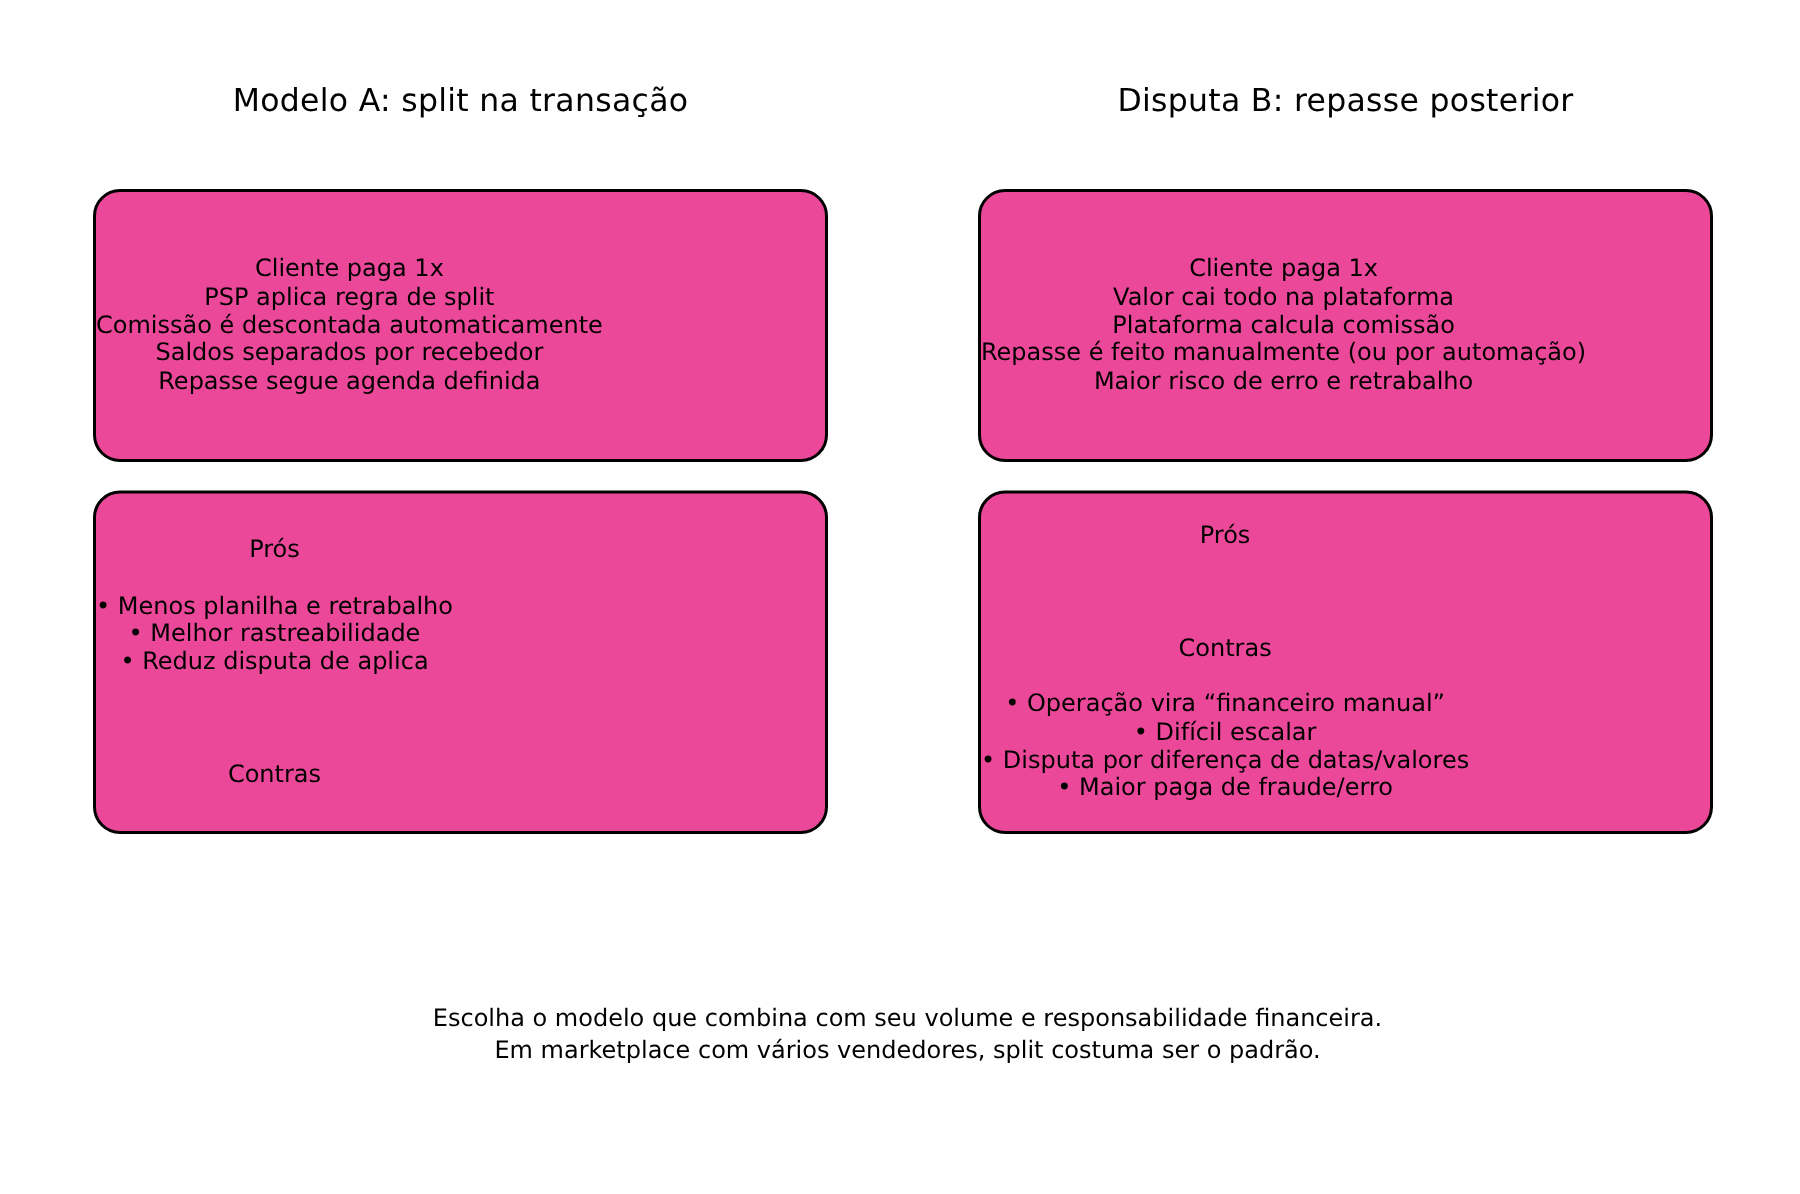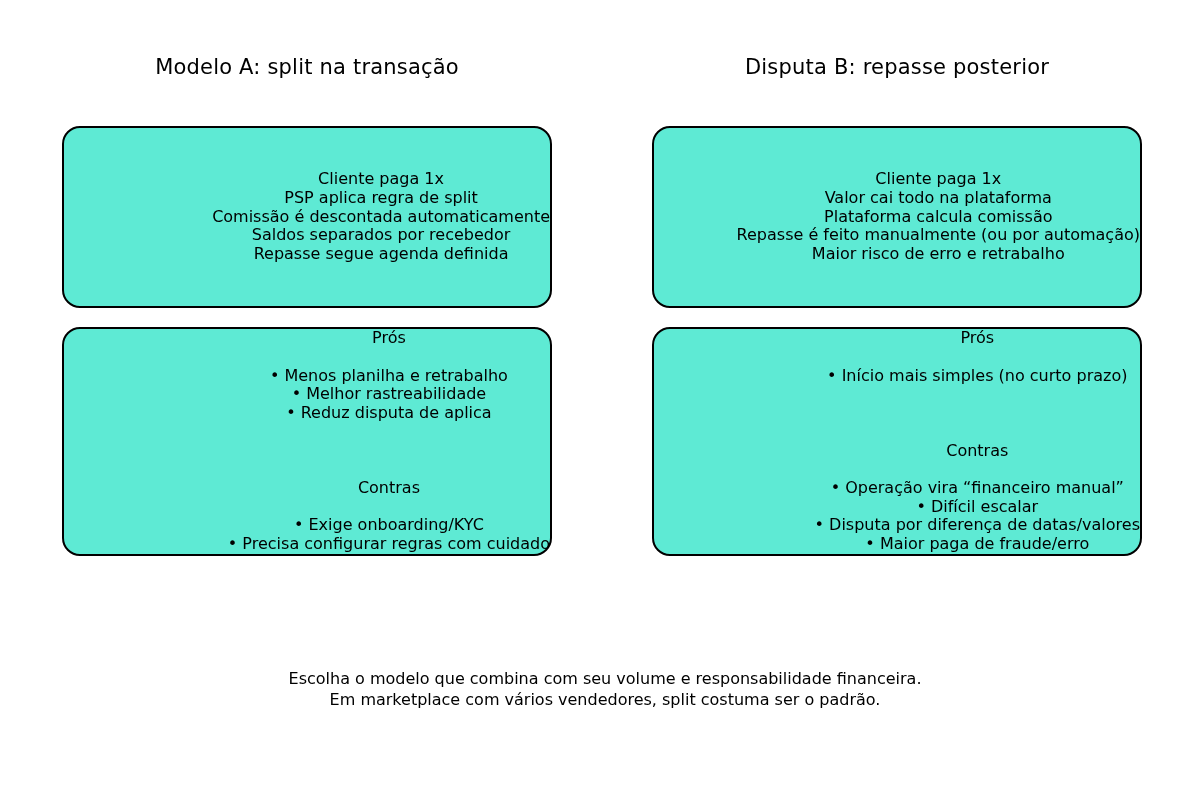--- a/index.html
+++ b/index.html
@@ -26,25 +26,25 @@
     white-space: nowrap;
   }
   #title-a { left: 62px; }
   #title-b { left: 652px; }
 
   .box {
     position: absolute;
     width: 490px;
     border: 2.5px solid #000000;
     border-radius: 18px;
-    background: #5eead4;
+    background: #ec4899;
     box-sizing: border-box;
     display: flex;
     align-items: center;
-    justify-content: flex-end;
+    justify-content: flex-start;
   }
   .row1 { top: 126px; height: 182px; }
   .row2 { top: 327px; height: 229px; }
   .colA { left: 62px; }
   .colB { left: 652px; }
 
   .box-text {
     text-align: center;
     font-size: 16px;
     line-height: 18.7px;
@@ -90,29 +90,26 @@
 </div>
 
 <div class="box row2 colA">
   <div class="box-text">
     <div>Prós</div>
     <div>• Menos planilha e retrabalho
 • Melhor rastreabilidade
 • Reduz disputa de aplica</div>
     <div class="spacer-line"></div>
     <div>Contras</div>
-    <div>• Exige onboarding/KYC
-• Precisa configurar regras com cuidado</div>
   </div>
 </div>
 
 <div class="box row2 colB">
   <div class="box-text">
     <div>Prós</div>
-    <div>• Início mais simples (no curto prazo)</div>
     <div class="spacer-line"></div>
     <div>Contras</div>
     <div>• Operação vira “financeiro manual”
 • Difícil escalar
 • Disputa por diferença de datas/valores
 • Maior paga de fraude/erro</div>
   </div>
 </div>
 
 <div class="footer-note">Escolha o modelo que combina com seu volume e responsabilidade financeira.

